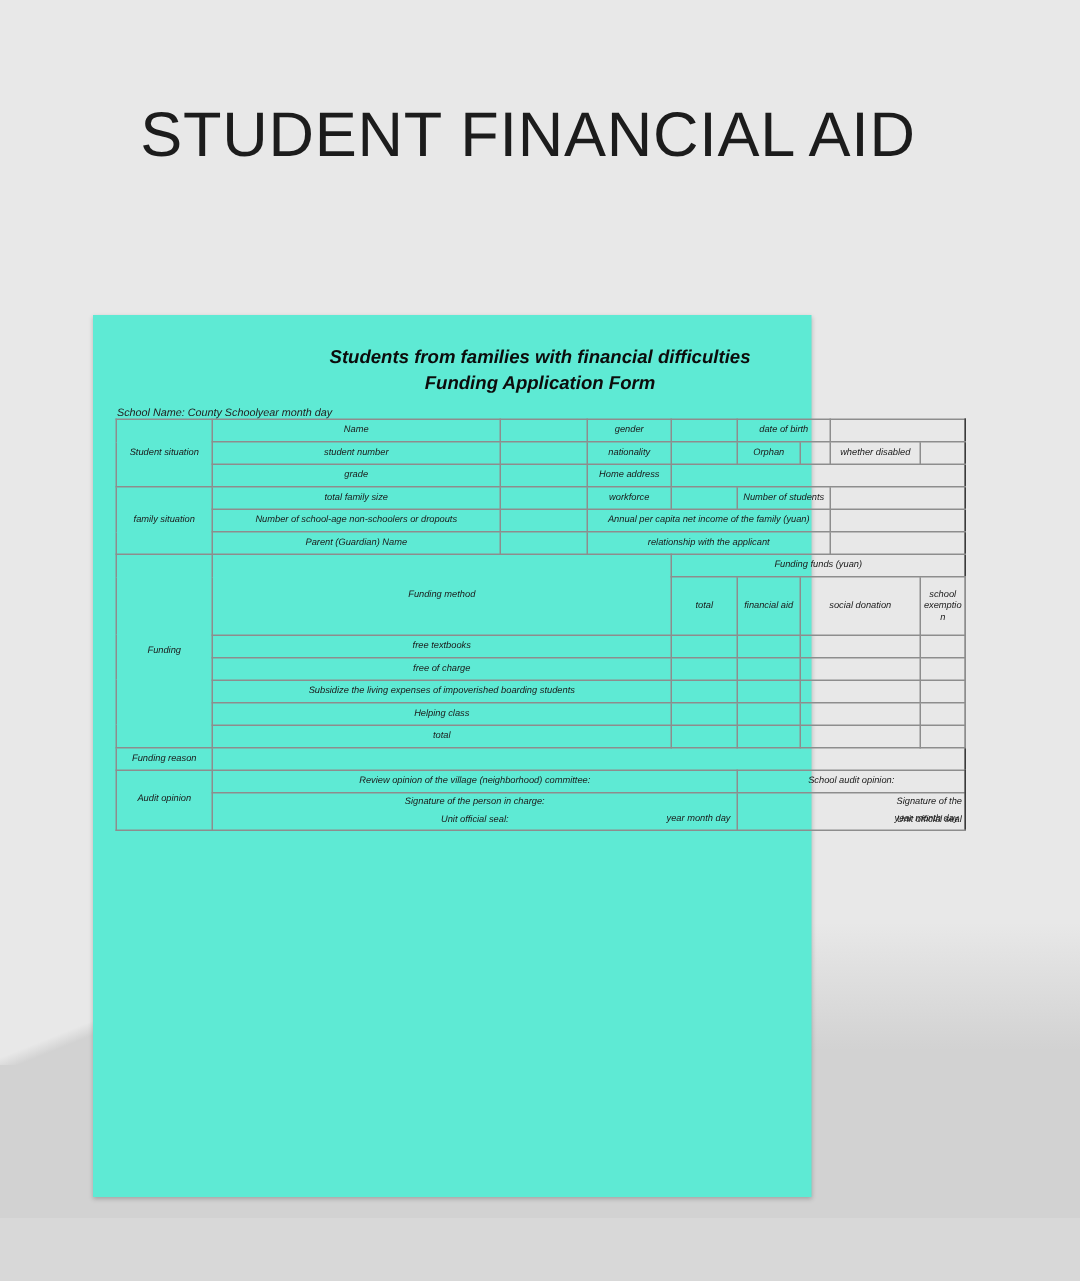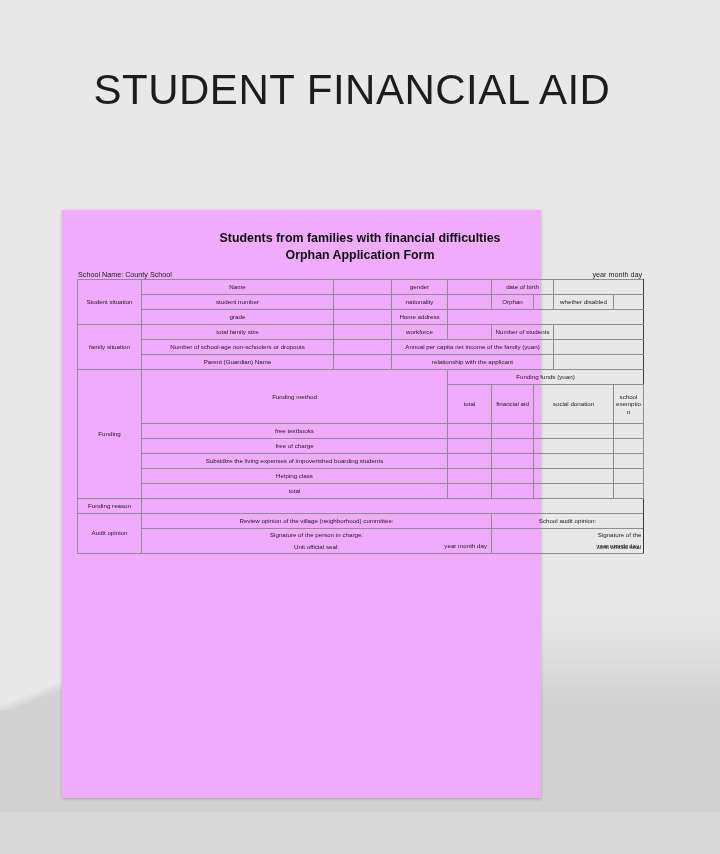--- a/index.html
+++ b/index.html
@@ -60,45 +60,46 @@
     white-space: nowrap;
   }
 
   
   .paper {
     position: absolute;
     left: 62px;
     top: 210px;
     width: 479px;
     height: 588px;
-    background: #f0abfc;
+    background: #5eead4;
     box-shadow: 0 1px 3px rgba(0,0,0,0.22);
     z-index: 3;
     box-sizing: border-box;
+    font-style: italic;
   }
   .paper-inner {
     position: absolute;
     left: 15px;
     top: 10px;
     width: 566px;
     box-sizing: border-box;
   }
 
   .form-title {
     text-align: center;
     font-size: 12.4px;
     font-weight: bold;
     line-height: 17px;
     color: #0c0c0c;
     margin-top: 10px;
     margin-bottom: 6px;
   }
   .meta-row {
     display: flex;
-    justify-content: space-between;
+    justify-content: flex-start;
     align-items: flex-end;
     font-size: 7.2px;
     color: #222;
     margin-bottom: 0;
     padding: 0 1px;
   }
 
   table.form {
     border-collapse: collapse;
     width: 566px;
@@ -149,21 +150,21 @@
 
 <div class="title-block">
   <div class="title-line">STUDENT FINANCIAL AID</div>
 </div>
 
 <div class="paper">
   <div class="paper-inner">
 
     <div class="form-title">
       <div>Students from families with financial difficulties</div>
-      <div>Orphan Application Form</div>
+      <div>Funding Application Form</div>
     </div>
 
     <div class="meta-row">
       <span>School Name: County School</span>
       <span>year month day</span>
     </div>
 
     <table class="form">
       <colgroup>
         <col style="width:64px">

